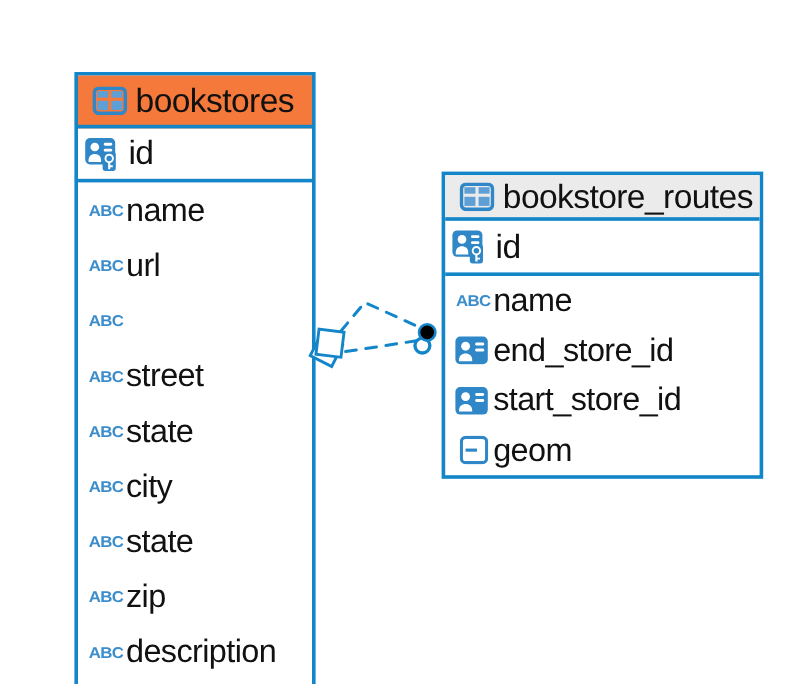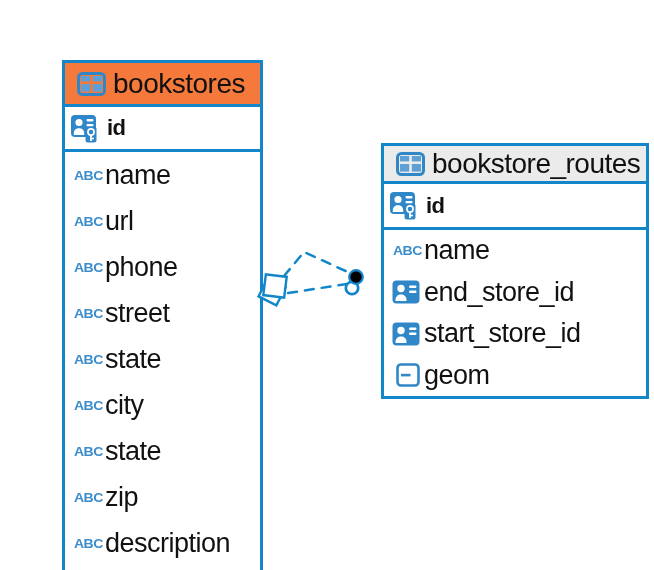--- a/index.html
+++ b/index.html
@@ -11,33 +11,33 @@
     --text:#111111;
   }
   *{box-sizing:border-box;margin:0;padding:0;}
   html,body{width:654px;height:570px;background:#ffffff;overflow:hidden;
     font-family:"Liberation Sans","DejaVu Sans",sans-serif;color:var(--text);}
   .canvas{position:relative;width:654px;height:570px;background:#ffffff;}
 
   .entity{position:absolute;background:#ffffff;border:3px solid var(--blue);
     display:flex;flex-direction:column;}
   #entity-bookstores{left:62px;top:60px;width:201px;height:556px;}
-  #entity-bookstore-routes{left:381px;top:143px;width:268px;height:256px;}
+  #entity-bookstore-routes{left:368px;top:143px;width:268px;height:256px;}
 
   .t-header{display:flex;align-items:center;gap:7px;padding:0 6px 0 5px;
     border-bottom:3px solid var(--blue);flex:0 0 auto;}
   #entity-bookstores .t-header{height:44px;background:var(--orange);}
   #entity-bookstore-routes .t-header{height:38px;background:var(--gray);}
   .t-title{font-size:28px;line-height:1;white-space:nowrap;letter-spacing:-0.5px;}
 
   .pk-row{display:flex;align-items:center;gap:6px;padding:0 4px;
     border-bottom:3px solid var(--blue);flex:0 0 auto;}
   #entity-bookstores .pk-row{height:45px;}
   #entity-bookstore-routes .pk-row{height:46px;}
-  .pk-label{font-size:22px;font-weight:700;line-height:1;letter-spacing:-0.5px;}
+  .pk-label{font-size:28px;font-weight:400;line-height:1;letter-spacing:-0.5px;}
 
   .col-list{display:grid;flex:1 1 auto;}
   #entity-bookstores .col-list{grid-template-rows:repeat(10,1fr);}
   #entity-bookstore-routes .col-list{grid-template-rows:repeat(4,1fr);}
   .col-row{display:flex;align-items:center;gap:4px;padding:0 4px;}
   .col-label{font-size:27px;line-height:1;white-space:nowrap;letter-spacing:-0.5px;}
 
   .ic{flex:0 0 32px;width:32px;display:flex;align-items:center;justify-content:flex-end;}
   .abc-glyph{font-size:13px;font-weight:800;letter-spacing:-0.5px;color:#3C8DCB;
     line-height:1;transform:scaleX(1.08);transform-origin:left center;}
@@ -90,21 +90,20 @@
       <div class="col-row">
         <span class="ic">
             <span class="abc-glyph">ABC</span>
           </span>
         <span class="col-label">url</span>
       </div>
       <div class="col-row">
         <span class="ic">
             <span class="abc-glyph">ABC</span>
           </span>
-        <span class="col-label">phone</span>
       </div>
       <div class="col-row">
         <span class="ic">
             <span class="abc-glyph">ABC</span>
           </span>
         <span class="col-label">street</span>
       </div>
       <div class="col-row">
         <span class="ic">
             <span class="abc-glyph">ABC</span>

